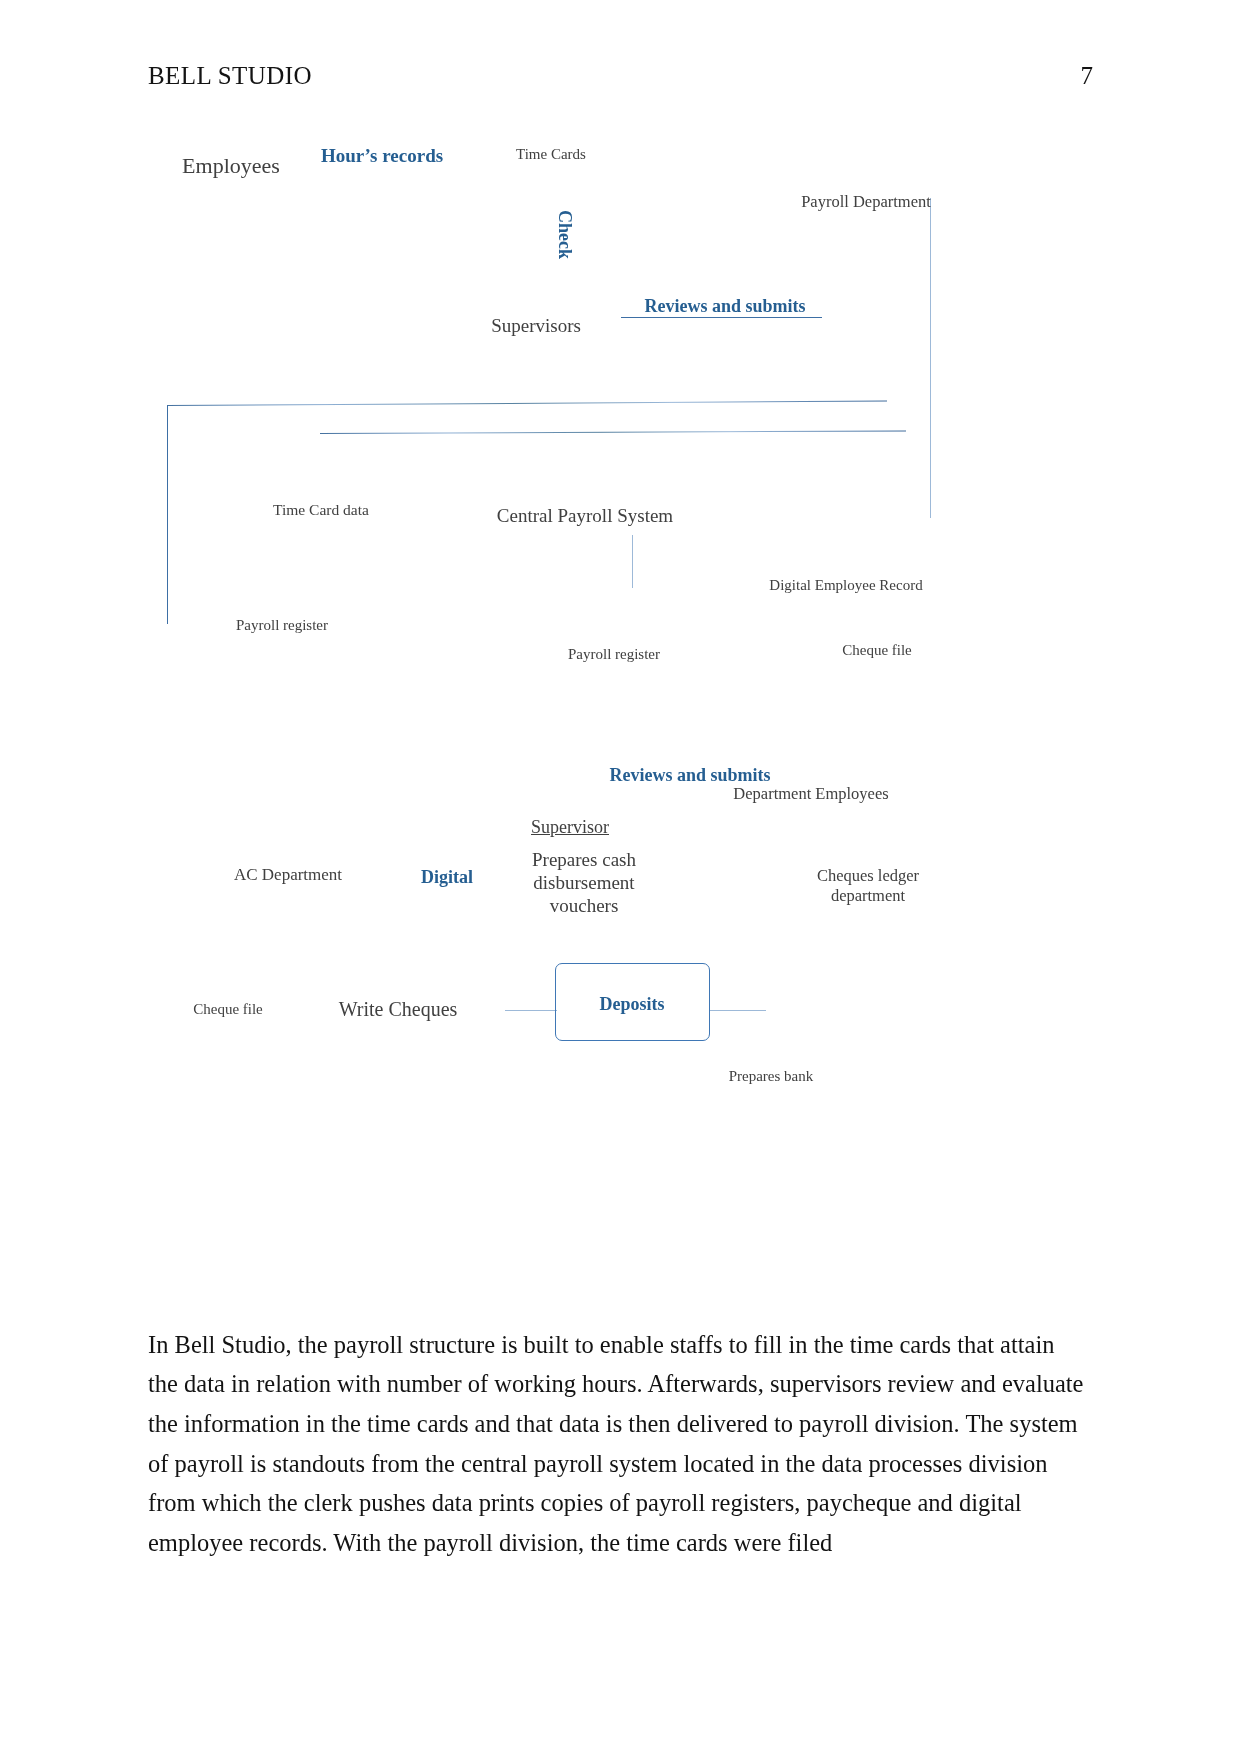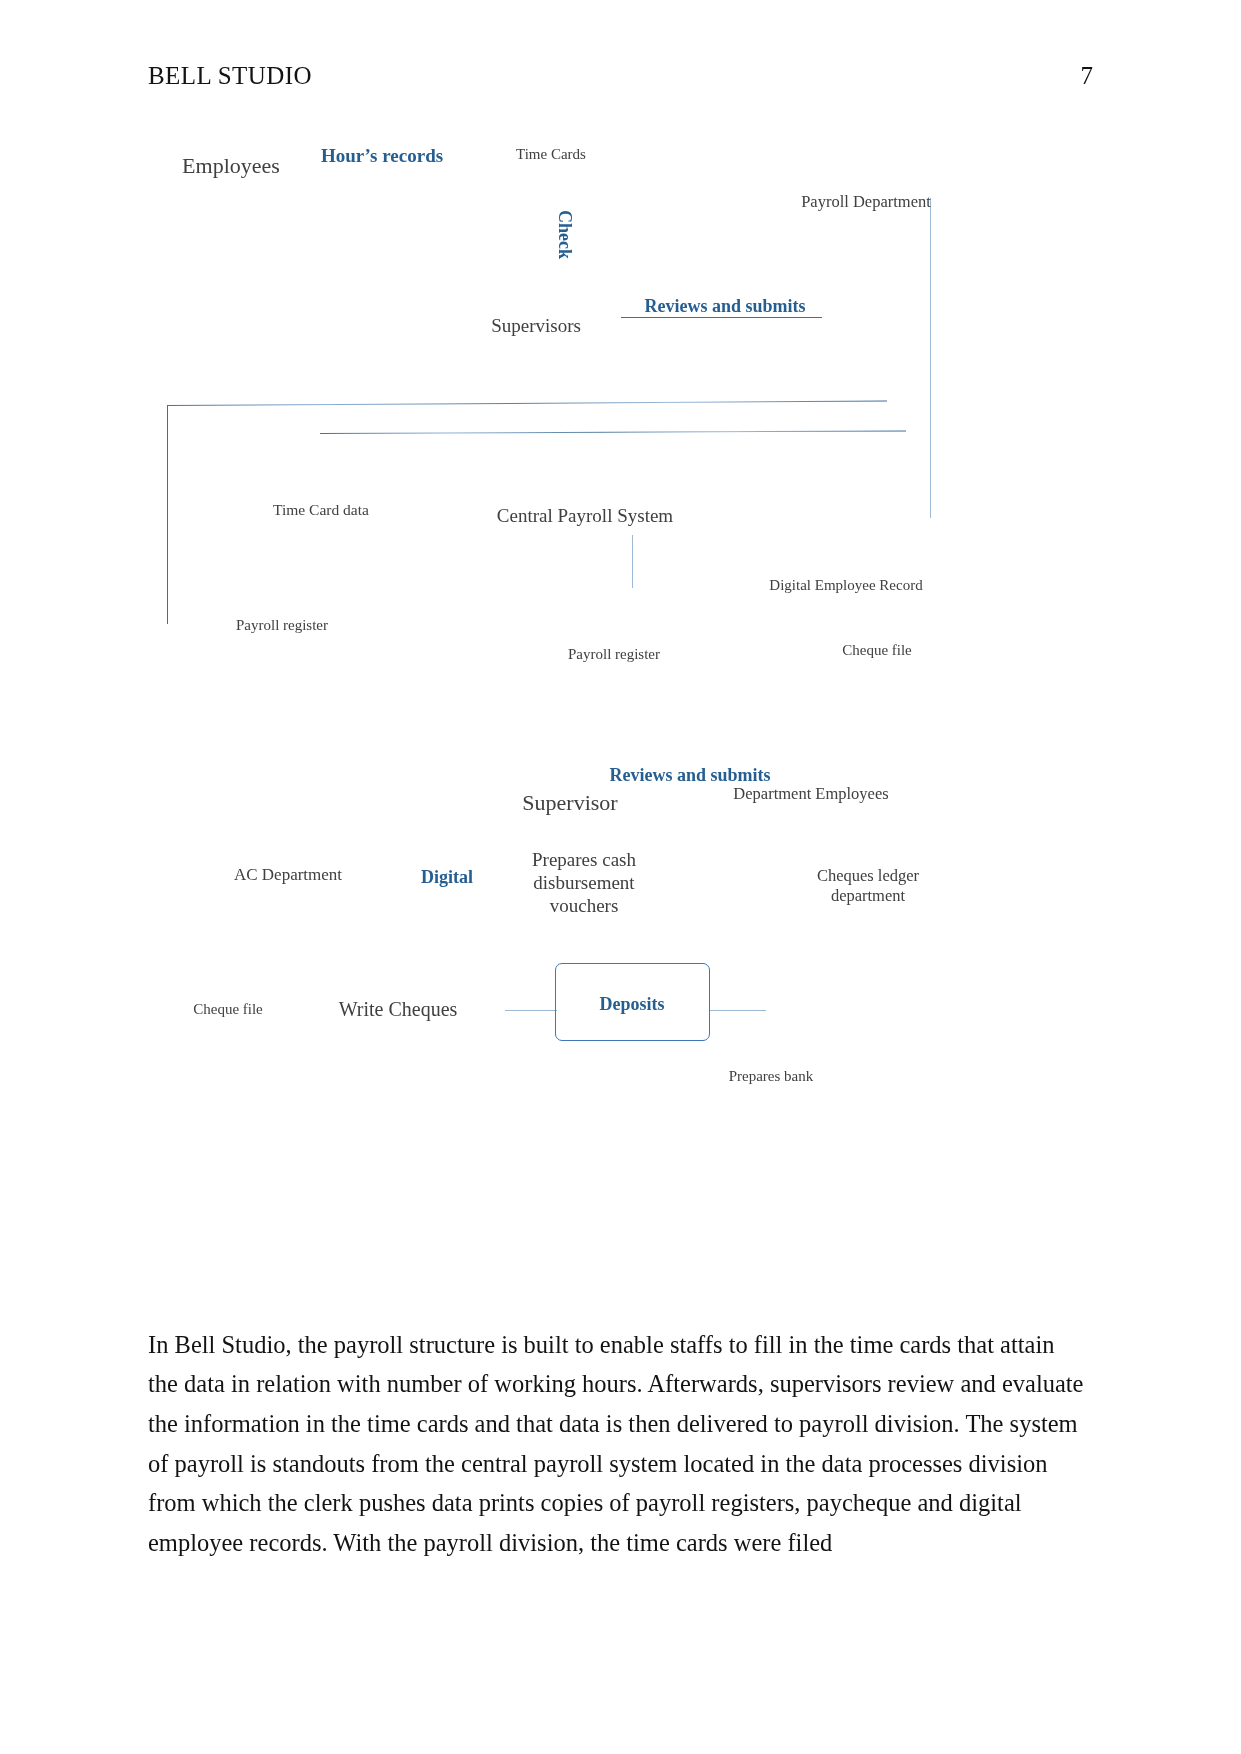--- a/index.html
+++ b/index.html
@@ -151,21 +151,21 @@
   <div class="lbl center" style="left:846px; top:576px; font-size:15px;">Digital Employee Record</div>
 
   <div class="lbl center" style="left:282px; top:616px; font-size:15px;">Payroll register</div>
 
   <div class="lbl center" style="left:614px; top:645px; font-size:15px;">Payroll register</div>
 
   <div class="lbl center" style="left:877px; top:641px; font-size:15px;">Cheque file</div>
 
   <div class="lbl blue center" style="left:690px; top:765px; font-size:18px;">Reviews and submits</div>
 
-  <div class="lbl center" style="left:570px; top:790px; font-size:22px;">Supervisor</div>
+  <div class="lbl center" style="left:570px; top:817px; font-size:18px;text-decoration:underline;">Supervisor</div>
 
   <div class="lbl center" style="left:811px; top:784px; font-size:16.5px;">Department Employees</div>
 
   <div class="lbl center" style="left:288px; top:865px; font-size:17px;">AC Department</div>
 
   <div class="lbl blue center" style="left:447px; top:867px; font-size:18px;">Digital</div>
 
   <div class="lbl center" style="left:584px; top:848px; font-size:19px;">Prepares cash
 disbursement
 vouchers</div>

